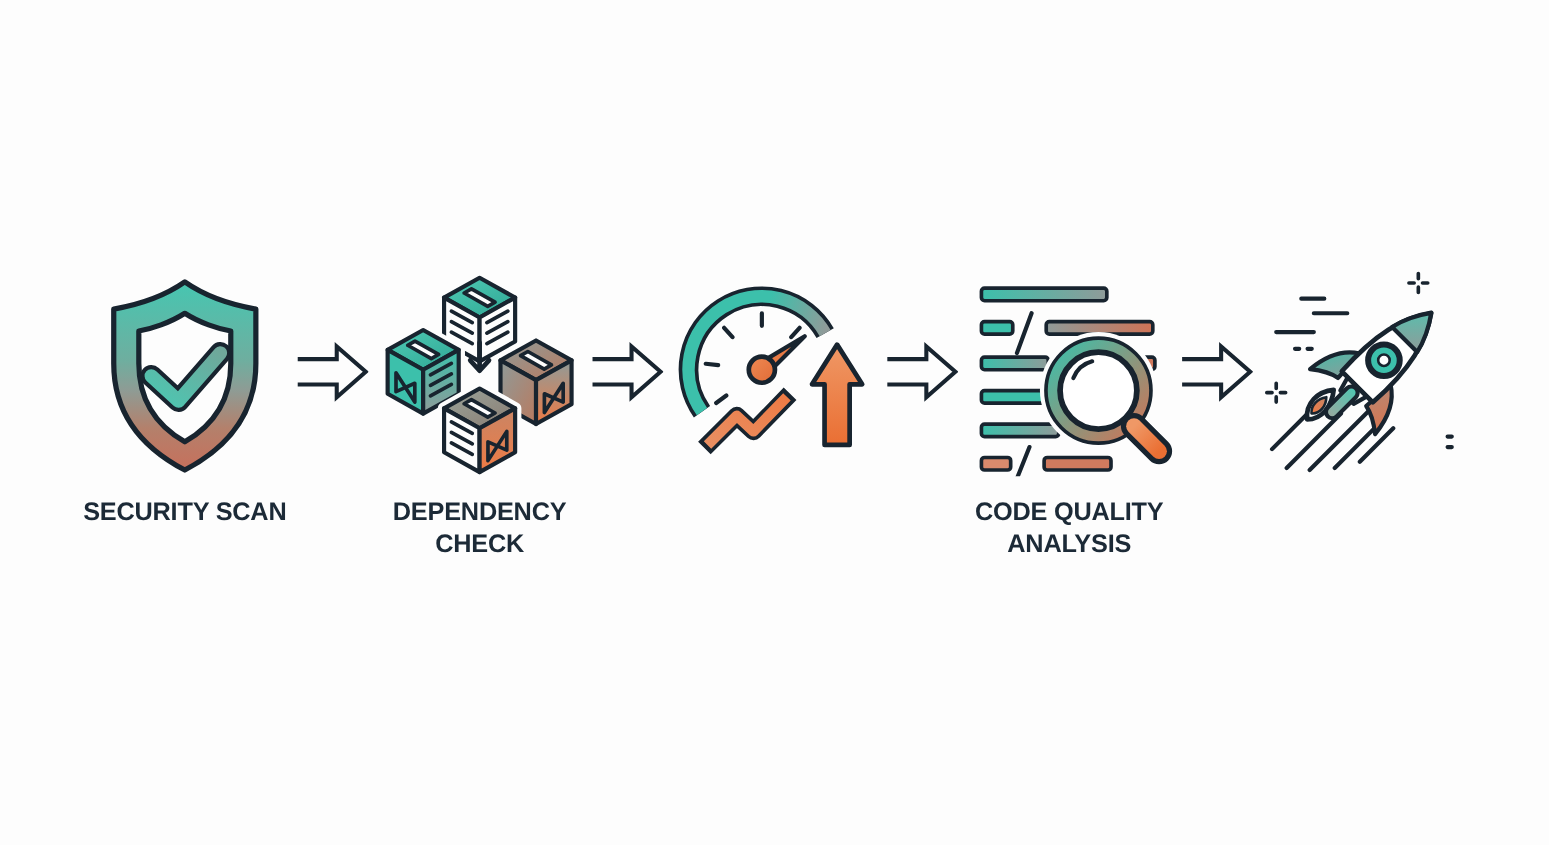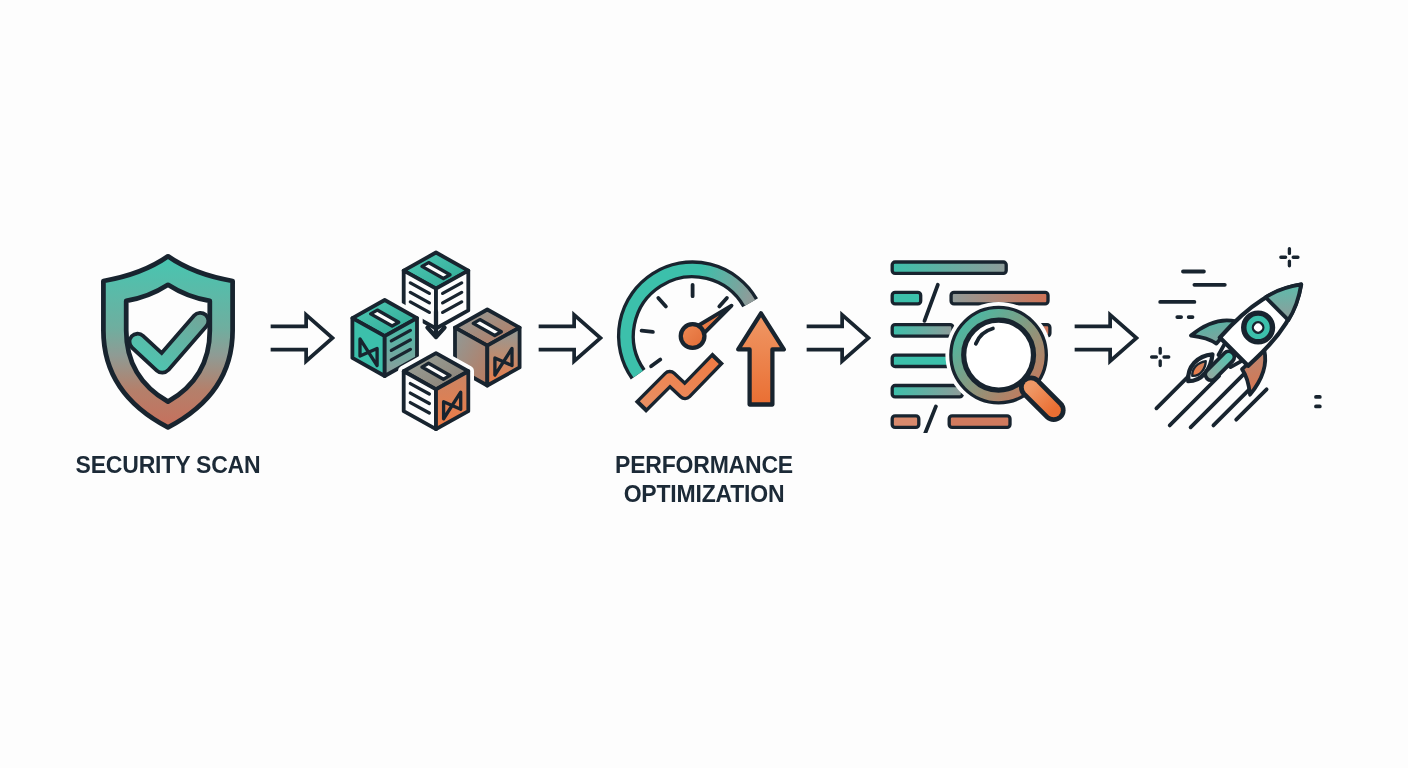--- a/index.html
+++ b/index.html
@@ -130,20 +130,21 @@
             <use href="#cSil" fill="none" stroke="#fdfdfd" stroke-width="12" stroke-linejoin="round"></use>
             <use href="#cTop" fill="url(#c-gb)" stroke="#18242f" stroke-width="4" stroke-linejoin="round"></use>
             <use href="#cLeft" fill="#fdfdfd" stroke="#18242f" stroke-width="4" stroke-linejoin="round"></use>
             <use href="#cRight" fill="url(#c-orf)" stroke="#18242f" stroke-width="4" stroke-linejoin="round"></use>
             <use href="#cSlot" fill="#fdfdfd" stroke="#18242f" stroke-width="3.5" stroke-linejoin="round"></use>
             <use href="#cLinesL" fill="none" stroke="#18242f" stroke-width="3.5" stroke-linecap="round"></use>
             <use href="#cBowR" fill="none" stroke="#18242f" stroke-width="3.5" stroke-linejoin="round"></use>
           </g>
         </svg>
       </div>
+      <div class="label">DEPENDENCY CHECK</div>
     </div>
 
     <div class="arrow-wrap">
       <svg viewBox="0 0 80 70">
           <path d="M2 21 H45 V7 L77 35 L45 63 V49 H2" fill="none" stroke="#18242f" stroke-width="4.5" stroke-linejoin="miter"></path>
         </svg>
     </div>
 
     <div class="step">
       <div class="icon-wrap">
@@ -175,21 +176,20 @@
 
           <path d="M92 103.1 L129 66 L84 92.9 Z" fill="url(#g-needle)" stroke="#18242f" stroke-width="4" stroke-linejoin="round"></path>
           <circle cx="88" cy="98" r="12.5" fill="url(#g-needle)" stroke="#18242f" stroke-width="4.5"></circle>
 
           <polyline points="33,173 64,142 80,157 115,121" fill="none" stroke="#18242f" stroke-width="17" stroke-linejoin="round"></polyline>
           <polyline points="36,170 64,142 80,157 112,124" fill="none" stroke="url(#g-zig)" stroke-width="10" stroke-linejoin="round"></polyline>
 
           <path d="M160 74 L184 112 L172 112 L172 170 L148 170 L148 112 L136 112 Z" fill="url(#g-up)" stroke="#18242f" stroke-width="4.5" stroke-linejoin="round"></path>
         </svg>
       </div>
-      <div class="label">PERFORMANCE OPTIMIZATION</div>
     </div>
 
     <div class="arrow-wrap">
       <svg viewBox="0 0 80 70">
           <path d="M2 21 H45 V7 L77 35 L45 63 V49 H2" fill="none" stroke="#18242f" stroke-width="4.5" stroke-linejoin="miter"></path>
         </svg>
     </div>
 
     <div class="step">
       <div class="icon-wrap">
@@ -228,20 +228,21 @@
           <circle cx="128" cy="118" r="56" fill="#fdfdfd"></circle>
           <path d="M160 150 L188 178" stroke="#fdfdfd" stroke-width="34" stroke-linecap="round"></path>
           <circle cx="128" cy="118" r="44" fill="none" stroke="#18242f" stroke-width="16"></circle>
           <circle cx="128" cy="118" r="44" fill="none" stroke="url(#q-ring)" stroke-width="9"></circle>
           <circle cx="128" cy="118" r="36" fill="#ffffff" stroke="#18242f" stroke-width="4"></circle>
           <path d="M104 106 A27 27 0 0 1 122 90" fill="none" stroke="#18242f" stroke-width="4" stroke-linecap="round"></path>
           <path d="M162 152 L186 176" stroke="#18242f" stroke-width="25" stroke-linecap="round"></path>
           <path d="M162 152 L186 176" stroke="url(#q-handle)" stroke-width="15" stroke-linecap="round"></path>
         </svg>
       </div>
+      <div class="label">CODE QUALITY ANALYSIS</div>
     </div>
 
     <div class="arrow-wrap">
       <svg viewBox="0 0 80 70">
           <path d="M2 21 H45 V7 L77 35 L45 63 V49 H2" fill="none" stroke="#18242f" stroke-width="4.5" stroke-linejoin="miter"></path>
         </svg>
     </div>
 
     <div class="step">
       <div class="icon-wrap">

